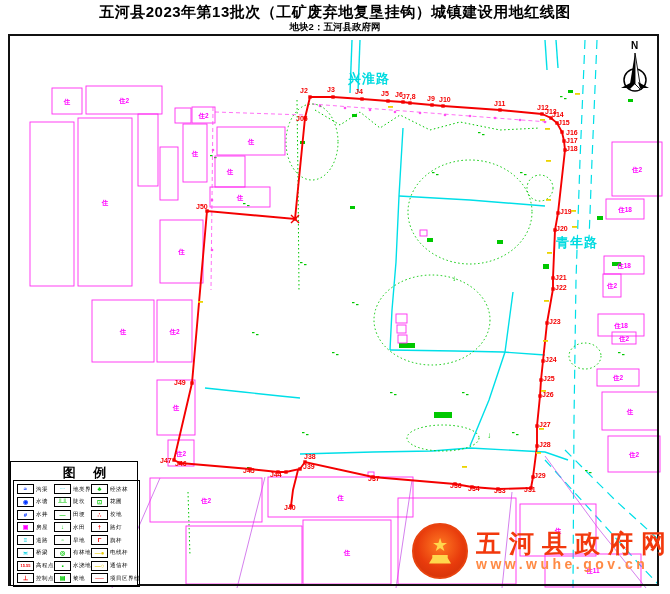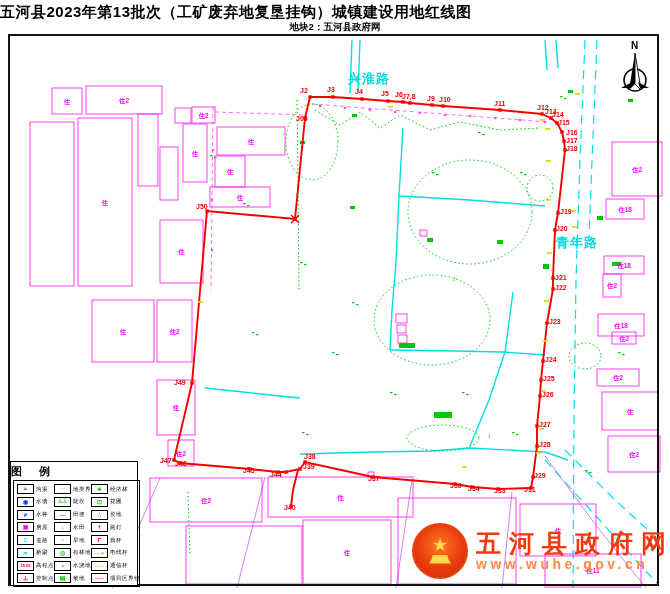--- a/index.html
+++ b/index.html
@@ -1,18 +1,18 @@
 <!DOCTYPE html>
 <html><head>
 <meta charset="utf-8">
 <style>
   html,body{margin:0;padding:0;}
   body{width:670px;height:594px;position:relative;background:#fff;overflow:hidden;
        font-family:"Liberation Sans",sans-serif;}
-  .title{position:absolute;top:3px;left:0;width:670px;
+  .title{position:absolute;top:3px;left:0;width:670px;text-align:center;
          font-size:15px;font-weight:bold;color:#000;letter-spacing:0.5px;}
   .subtitle{position:absolute;top:21px;left:0;width:670px;text-align:center;
          font-size:9.5px;font-weight:bold;color:#000;}
   .map-frame{position:absolute;left:8px;top:34px;width:651px;height:552px;
          border:2px solid #111;box-sizing:border-box;pointer-events:none;z-index:4;}
   svg#map{position:absolute;left:0;top:0;width:670px;height:594px;z-index:1;}
   
   .cy{fill:none;stroke:#00dfe8;stroke-width:1.4;}
   .cyd{fill:none;stroke:#00dfe8;stroke-width:1.2;stroke-dasharray:9 6;}
   .mgd{fill:none;stroke:#ff4df2;stroke-width:0.8;stroke-dasharray:4 3;}
@@ -21,22 +21,22 @@
   .bld{fill:none;stroke:#ff2bf2;stroke-width:0.9;}
   .bldt{font:bold 6.5px "Liberation Sans",sans-serif;fill:#ff00ff;}
   .bnd{fill:none;stroke:#f40000;stroke-width:1.9;}
   .jt{font:bold 7px "Liberation Sans",sans-serif;fill:#f40000;}
   .road{font:bold 13px "Liberation Sans",sans-serif;fill:#00dbe0;letter-spacing:1px;}
   .grt{font:bold 8px "Liberation Sans",sans-serif;fill:#00c800;}
   .na{font:bold 10px "Liberation Sans",sans-serif;fill:#000;}
   
   .legend{position:absolute;left:10px;top:461px;width:128px;height:125px;background:#fff;
           border:1px solid #000;box-sizing:border-box;z-index:5;}
-  .legend-title{height:14px;font-size:11px;font-weight:bold;
-          letter-spacing:7px;padding-top:2px;color:#000;}
+  .legend-title{height:14px;text-align:center;font-size:13px;font-weight:bold;
+          letter-spacing:7px;padding-top:2px;color:#000;margin-left:28px;}
   .legend-grid{position:absolute;left:2px;top:18px;width:121px;height:102px;
           border:1px solid #000;display:grid;grid-template-columns:1fr 1fr 1.18fr;
           padding:2px 1px 1px 3px;box-sizing:content-box;}
   .lg-item{display:flex;align-items:center;gap:2px;height:12.4px;overflow:visible;}
   .lg-icon{width:15px;height:8px;border:1px solid #000;display:flex;align-items:center;
           justify-content:center;font-size:6px;line-height:1;flex:none;overflow:hidden;
           font-weight:bold;background:#fff;}
   .lg-label{font-size:5.5px;white-space:nowrap;color:#000;letter-spacing:0.5px;}
   
   .gov{position:absolute;left:412px;top:523px;display:flex;align-items:center;gap:8px;z-index:6;}

